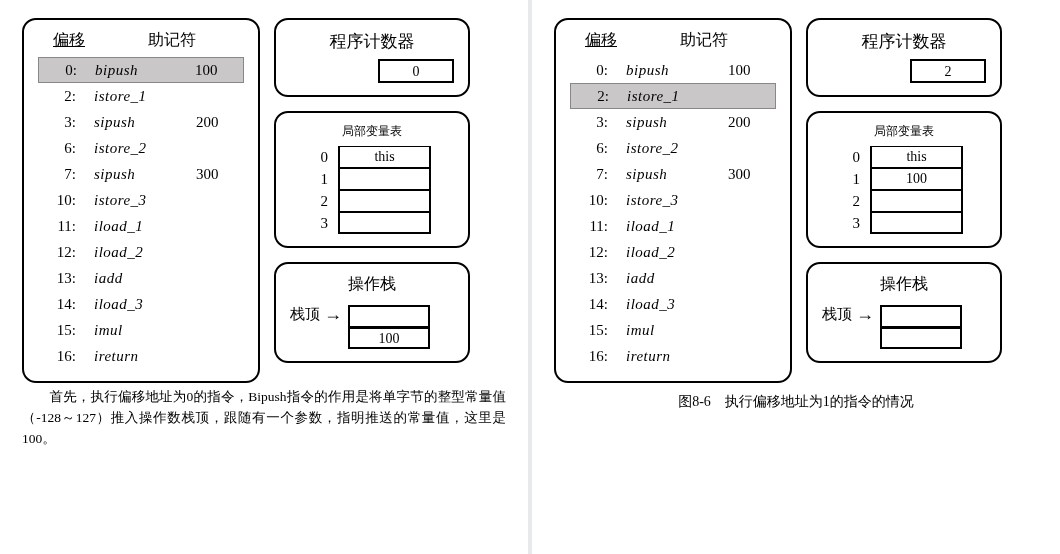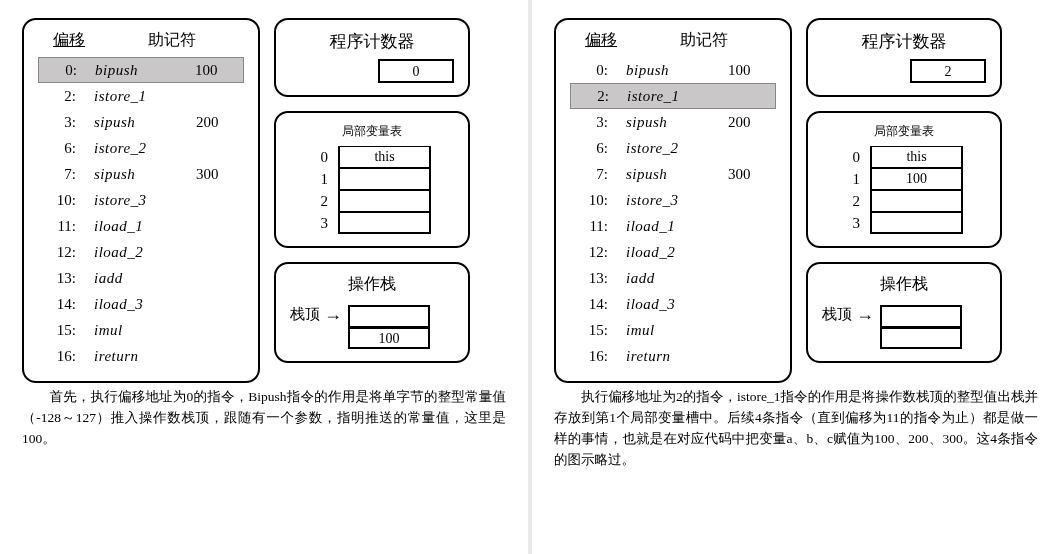--- a/index.html
+++ b/index.html
@@ -248,15 +248,15 @@
               <div class="stack-label">栈顶</div>
               <div class="stack-arrow">→</div>
               <div class="stack-cells">
                 <div class="stack-cell"></div>
                 <div class="stack-cell"></div>
               </div>
             </div>
           </div>
         </div>
       </div>
-      <div class="bodytext">　　执行偏移地址为2的指令，istore_1指令的作用是将操作数栈顶的整型值出栈并存放到第1个局部变量槽中。后续4条指令（直到偏移为11的指令为止）都是做一样的事情，也就是在对应代码中把变量a、b、c赋值为100、200、300。这4条指令的图示略过。</div>
+      <div class="caption">图8-6　执行偏移地址为1的指令的情况</div>
     </div>
 </div>
 
 </body></html>

